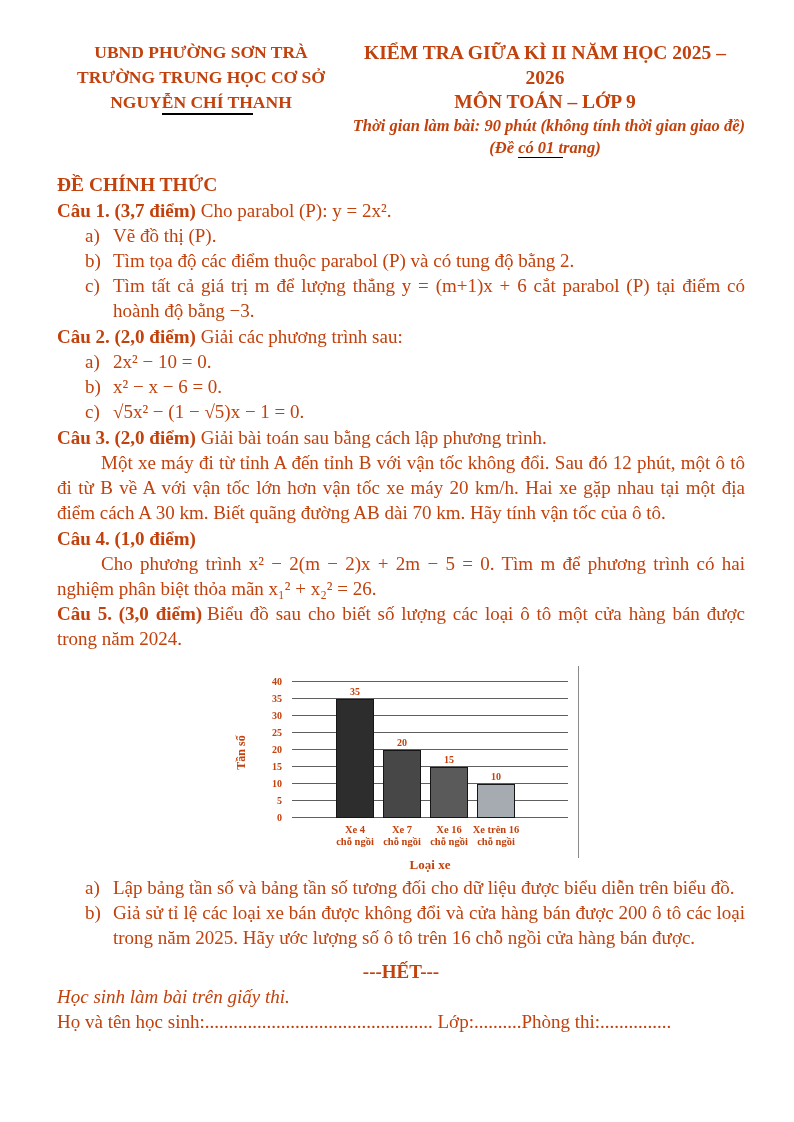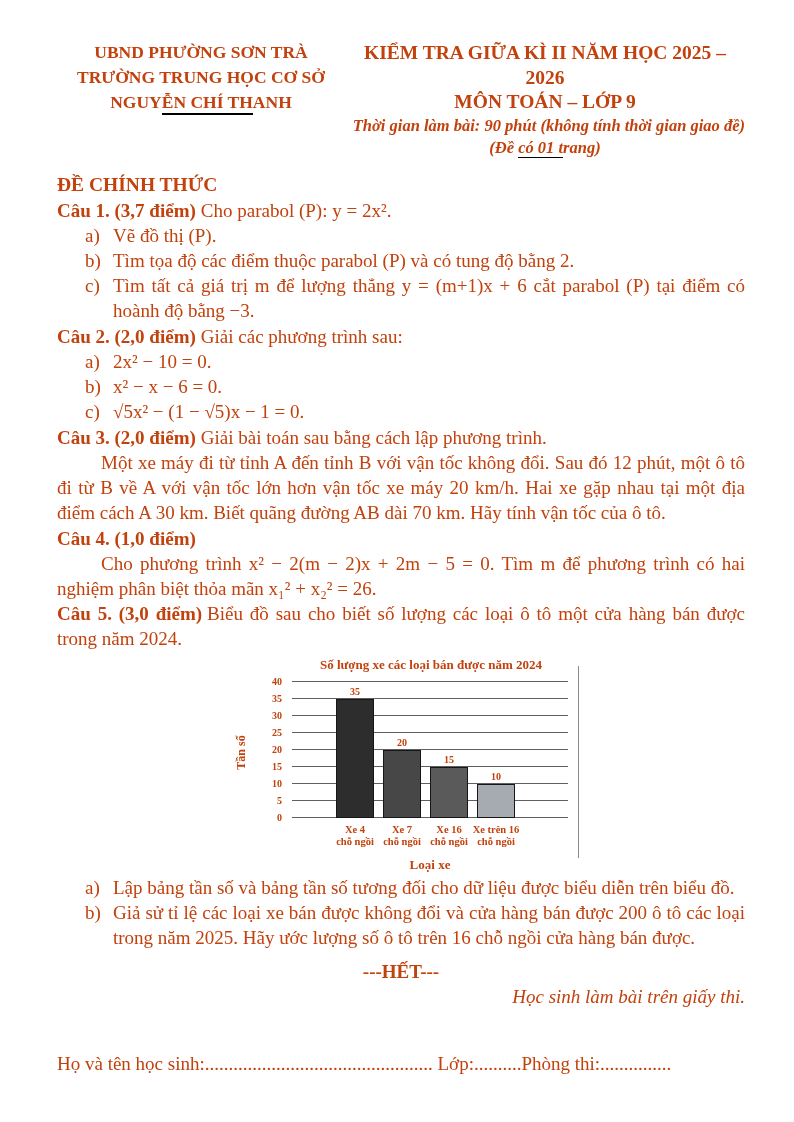--- a/index.html
+++ b/index.html
@@ -46,22 +46,22 @@
   .bar-label { position:absolute; width:40px; text-align:center; font-weight:bold; font-size:10px; line-height:11px; }
   .chart-yticks { position:absolute; left:18px; top:24px; width:28px; height:136px; }
   .ytick { position:absolute; right:4px; width:24px; text-align:right; font-size:10px; line-height:12px; font-weight:bold; }
   .chart-ylabel { position:absolute; left:-16px; top:82px; transform:rotate(-90deg); font-weight:bold; font-size:12px; }
   .chart-xcats { position:absolute; left:0; top:166px; width:100%; height:26px; }
   .xcat { position:absolute; width:72px; text-align:center; font-weight:bold; font-size:10.5px; line-height:12px; }
   .chart-xlabel { position:absolute; top:194px; left:52px; width:276px; text-align:center; font-weight:bold; font-size:13px; }
   .chart-rborder { position:absolute; left:338px; top:8px; width:1px; height:192px; background:#8a8a8a; }
   
   .het { text-align:center; font-weight:bold; margin-top:9px; }
-  .het-note { text-align:right; font-style:italic; }
-  .fillline { margin-top:42px; }
+  .het-note { text-align:left; font-style:italic; }
+  .fillline { }
 </style>
 </head>
 <body>
 
 <div class="page">
 
   <div class="header">
     <div class="header-left">
       <div>UBND PHƯỜNG SƠN TRÀ</div>
       <div>TRƯỜNG TRUNG HỌC CƠ SỞ</div>
@@ -121,21 +121,20 @@
   <div class="qline">
     <span class="qhead">Câu 4. (1,0 điểm)</span>
   </div>
   <p class="para"><span>Cho phương trình </span><span class="math">x² − 2(m − 2)x + 2m − 5 = 0</span><span>. Tìm m để phương trình có hai nghiệm phân biệt thỏa mãn </span><span class="math">x₁² + x₂² = 26</span><span>.</span></p>
 
   <div class="para2">
     <span class="qhead">Câu 5. (3,0 điểm)</span><span>Biểu đồ sau cho biết số lượng các loại ô tô một cửa hàng bán được trong năm 2024.</span>
   </div>
 
   <div class="chart">
-    <div class="chart-title">Số lượng xe các loại bán được năm 2024</div>
     <div class="chart-ylabel">Tần số</div>
     <div class="chart-yticks">
         <div class="ytick" style="bottom: -6px;">0</div>
         <div class="ytick" style="bottom: 11px;">5</div>
         <div class="ytick" style="bottom: 28px;">10</div>
         <div class="ytick" style="bottom: 45px;">15</div>
         <div class="ytick" style="bottom: 62px;">20</div>
         <div class="ytick" style="bottom: 79px;">25</div>
         <div class="ytick" style="bottom: 96px;">30</div>
         <div class="ytick" style="bottom: 113px;">35</div>

